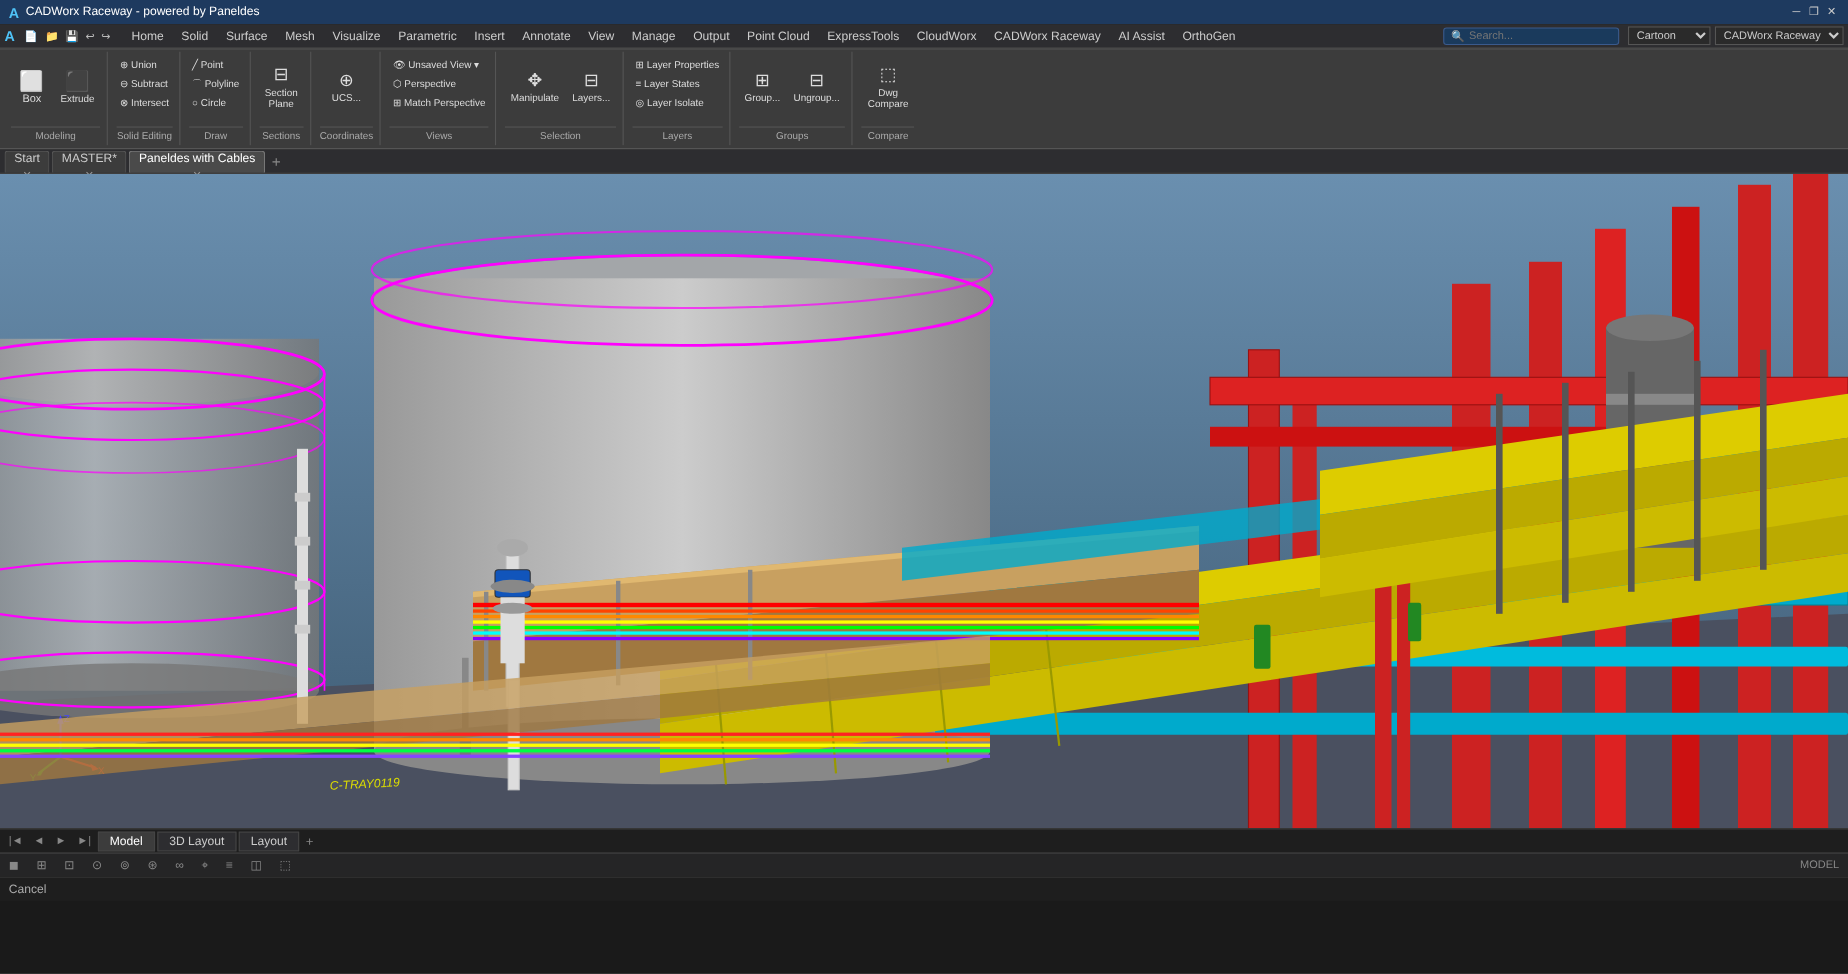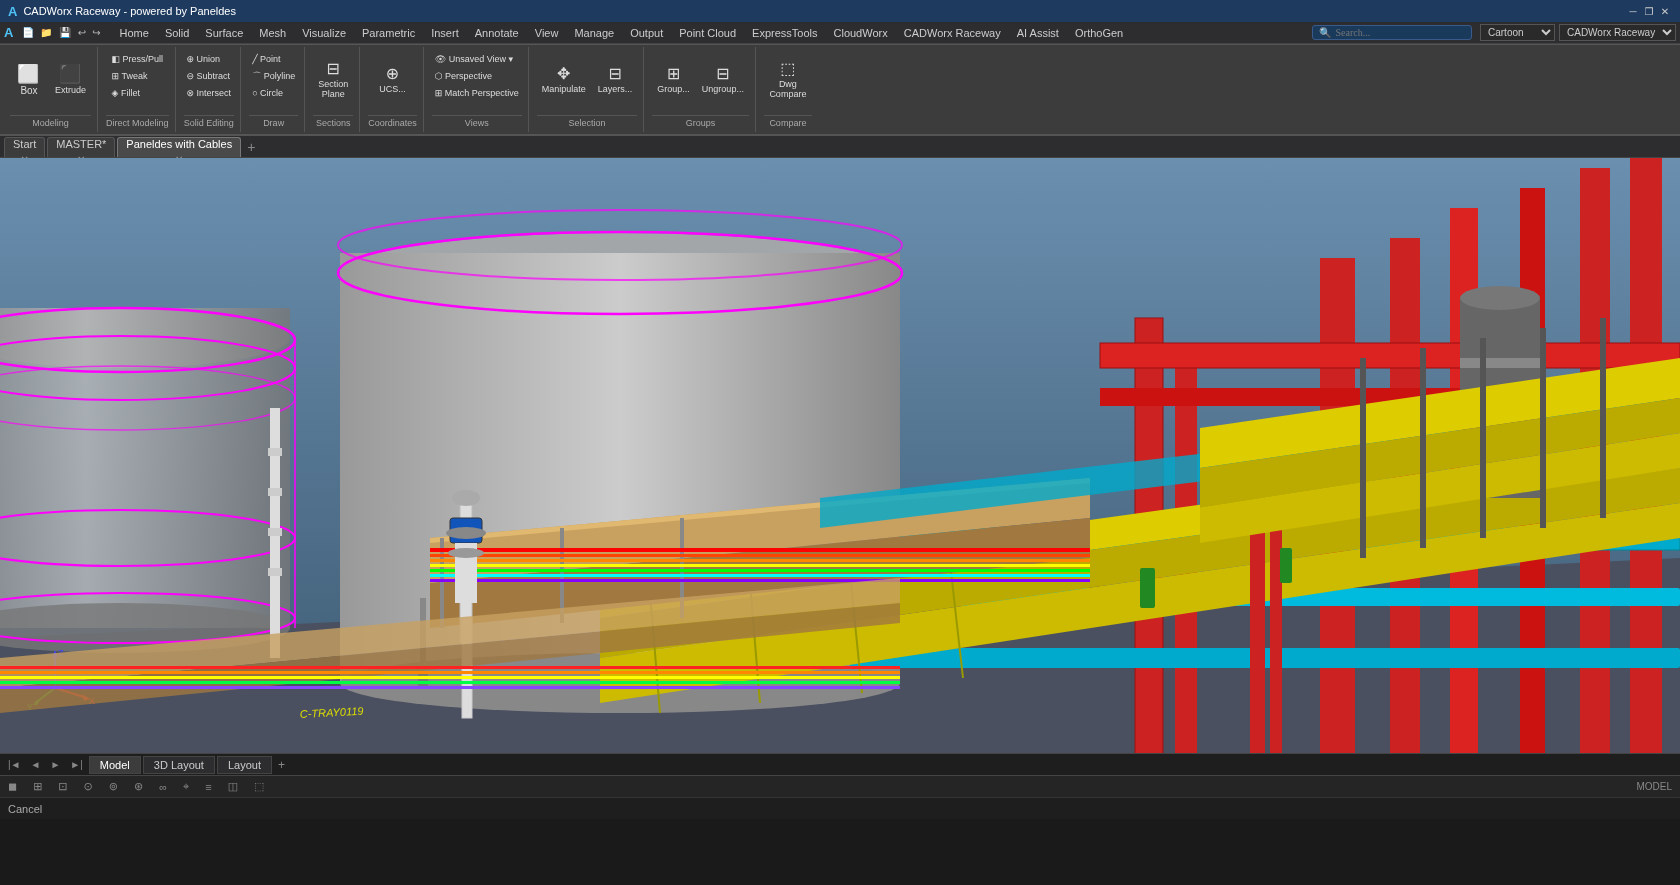--- a/index.html
+++ b/index.html
@@ -240,21 +240,20 @@
       gap: 4px;
       width: 160px;
     }
     #search-bar input {
       background: transparent;
       border: none;
       color: #ccc;
       font-size: 10px;
       outline: none;
       width: 130px;
-      font-family: Liberation Serif, serif;
     }
     .dropdown-select {
       background: #2a2a2a;
       border: 1px solid #555;
       color: #ccc;
       font-size: 10px;
       padding: 1px 3px;
       cursor: pointer;
     }
   </style>
@@ -325,30 +324,20 @@
           <div style="font-size:10px;">Box</div>
         </div>
         <div class="ribbon-btn-large">
           <div class="icon" style="font-size:18px;">⬛</div>
           <div style="font-size:9px;">Extrude</div>
         </div>
       </div>
       <div class="ribbon-group-label">Modeling</div>
     </div>
 
-    <div class="ribbon-group" style="min-width:60px;">
-      <div class="ribbon-group-content">
-        <div class="ribbon-col">
-          <div class="ribbon-btn-small">◧ Press/Pull</div>
-          <div class="ribbon-btn-small">⊞ Tweak</div>
-          <div class="ribbon-btn-small">◈ Fillet</div>
-        </div>
-      </div>
-      <div class="ribbon-group-label">Direct Modeling</div>
-    </div>
 
     <div class="ribbon-group" style="min-width:60px;">
       <div class="ribbon-group-content">
         <div class="ribbon-col">
           <div class="ribbon-btn-small">⊕ Union</div>
           <div class="ribbon-btn-small">⊖ Subtract</div>
           <div class="ribbon-btn-small">⊗ Intersect</div>
         </div>
       </div>
       <div class="ribbon-group-label">Solid Editing</div>
@@ -404,20 +393,30 @@
           <div style="font-size:9px;">Manipulate</div>
         </div>
         <div class="ribbon-btn-large">
           <div class="icon" style="font-size:16px;">⊟</div>
           <div style="font-size:9px;">Layers...</div>
         </div>
       </div>
       <div class="ribbon-group-label">Selection</div>
     </div>
 
+    <div class="ribbon-group" style="min-width:80px;">
+      <div class="ribbon-group-content">
+        <div class="ribbon-col">
+          <div class="ribbon-btn-small">⊞ Layer Properties</div>
+          <div class="ribbon-btn-small">≡ Layer States</div>
+          <div class="ribbon-btn-small">◎ Layer Isolate</div>
+        </div>
+      </div>
+      <div class="ribbon-group-label">Layers</div>
+    </div>
 
     <div class="ribbon-group" style="min-width:70px;">
       <div class="ribbon-group-content">
         <div class="ribbon-btn-large">
           <div class="icon" style="font-size:16px;">⊞</div>
           <div style="font-size:9px;">Group...</div>
         </div>
         <div class="ribbon-btn-large">
           <div class="icon" style="font-size:16px;">⊟</div>
           <div style="font-size:9px;">Ungroup...</div>

